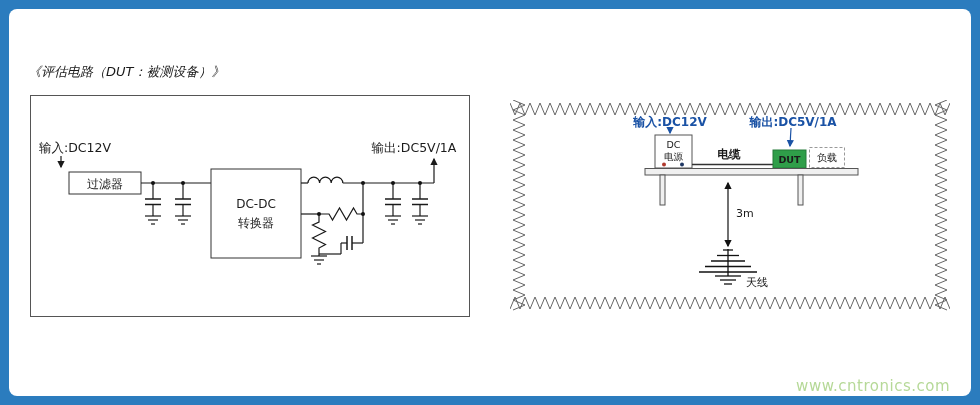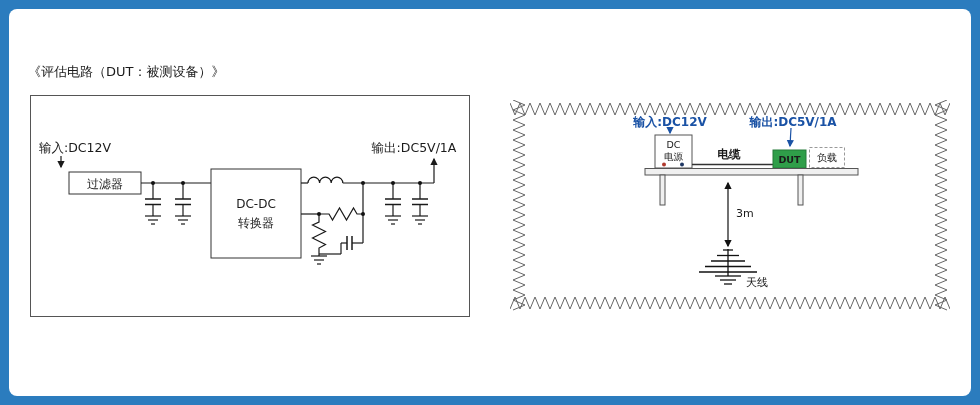--- a/index.html
+++ b/index.html
@@ -1,19 +1,19 @@
 <!DOCTYPE html>
 <html><head>
 <meta charset="utf-8">
 <style>
   html,body{margin:0;padding:0;}
   body{width:980px;height:405px;font-family:"DejaVu Sans",sans-serif;background:#fff;}
   .frame{position:relative;width:980px;height:405px;background:#2b7cbe;overflow:hidden;}
   .inner{position:absolute;left:9px;top:9px;width:962px;height:387px;background:#ffffff;border-radius:8px;}
-  .panel-title{position:absolute;font-size:13px;color:#1a1a1a;white-space:nowrap;}
+  .panel-title{position:absolute;font-size:13px;color:#1a1a1a;white-space:nowrap;font-style:italic;}
   #left-title{left:28px;top:63px;}
   #right-title{left:513px;top:63px;}
   .circuit-box{position:absolute;left:30px;top:95px;width:438px;height:220px;border:1px solid #555;background:#fff;}
   .chamber{position:absolute;left:510px;top:100px;width:440px;height:212px;}
   .watermark{position:absolute;right:30px;bottom:10px;font-size:15px;color:#b6d998;letter-spacing:.5px;}
   svg text{font-family:"DejaVu Sans",sans-serif;fill:#1a1a1a;}
   .blue-label{fill:#1a52a5;font-weight:bold;}
 </style>
 </head>
 <body>
@@ -164,13 +164,14 @@
         <line x1="195" y1="166.5" x2="241" y2="166.5"></line>
         <line x1="189" y1="172" x2="247" y2="172"></line>
         <line x1="205" y1="176" x2="231" y2="176"></line>
         <line x1="210" y1="180" x2="226" y2="180"></line>
         <line x1="214" y1="184" x2="222" y2="184"></line>
       </g>
       <text x="236" y="186" font-size="11">天线</text>
     </svg>
   </div>
 
+  <div class="watermark">www.cntronics.com</div>
 </div>
 
 </body></html>

